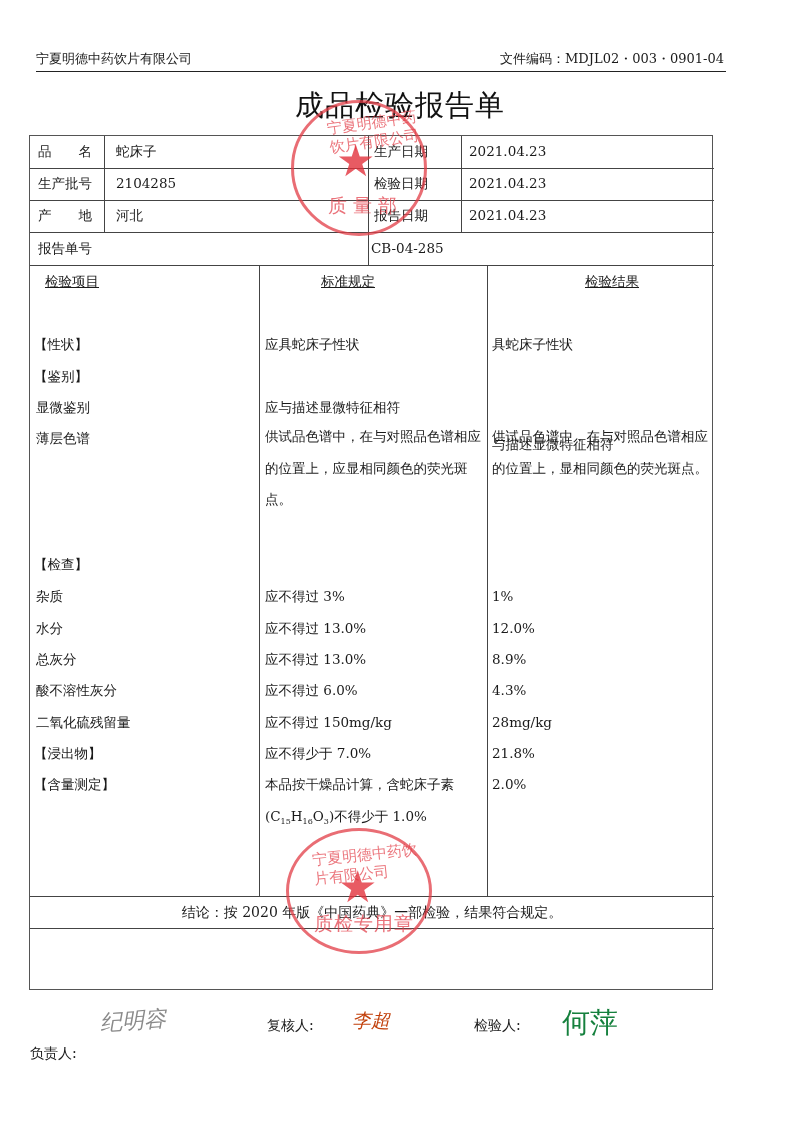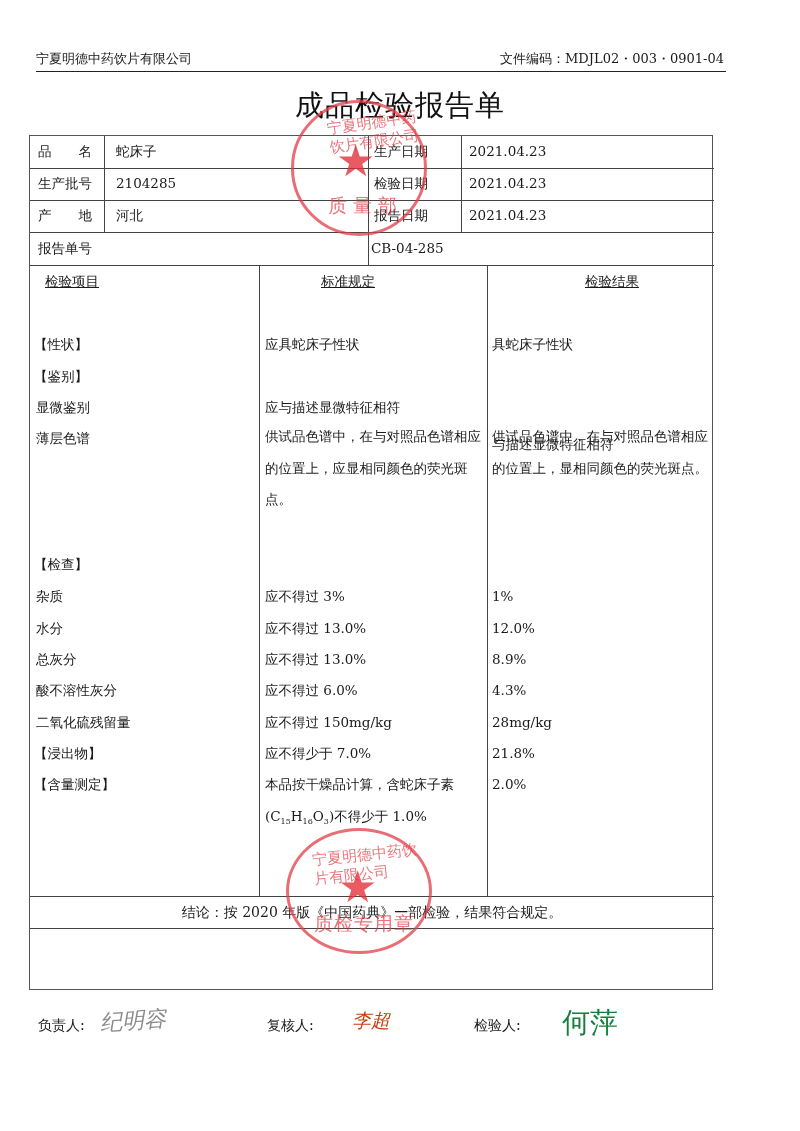--- a/index.html
+++ b/index.html
@@ -125,18 +125,18 @@
   <div class="ring" style="left:34px;top:10px;transform:rotate(-8deg);">宁夏明德中药饮片有限公司</div>
   <div class="star" style="left:42px;top:36px;">★</div>
   <div class="bottom" style="left:34px;top:90px;">质量部</div>
 </div>
 <div class="stamp" style="left:286px;top:828px;width:140px;height:120px;">
   <div class="ring" style="left:24px;top:14px;transform:rotate(-6deg);">宁夏明德中药饮片有限公司</div>
   <div class="star" style="left:49px;top:34px;">★</div>
   <div class="bottom" style="left:25px;top:80px;letter-spacing:1px;">质检专用章</div>
 </div>
 
-<div class="sig" style="left:38px;">负责人:</div>
+<div class="sig" style="left:30px;margin-top:28px;">负责人:</div>
 <div class="hand" style="left:100px;top:1006px;font-size:22px;color:#8a8a8a;font-style:italic;transform:rotate(-4deg);">纪明容</div>
 <div class="sig" style="left:267px;">复核人:</div>
 <div class="hand" style="left:352px;top:1008px;font-size:19px;color:#c2410c;font-style:italic;">李超</div>
 <div class="sig" style="left:474px;">检验人:</div>
 <div class="hand" style="left:562px;top:1004px;font-size:28px;color:#15803d;">何萍</div>
 
 </body></html>

